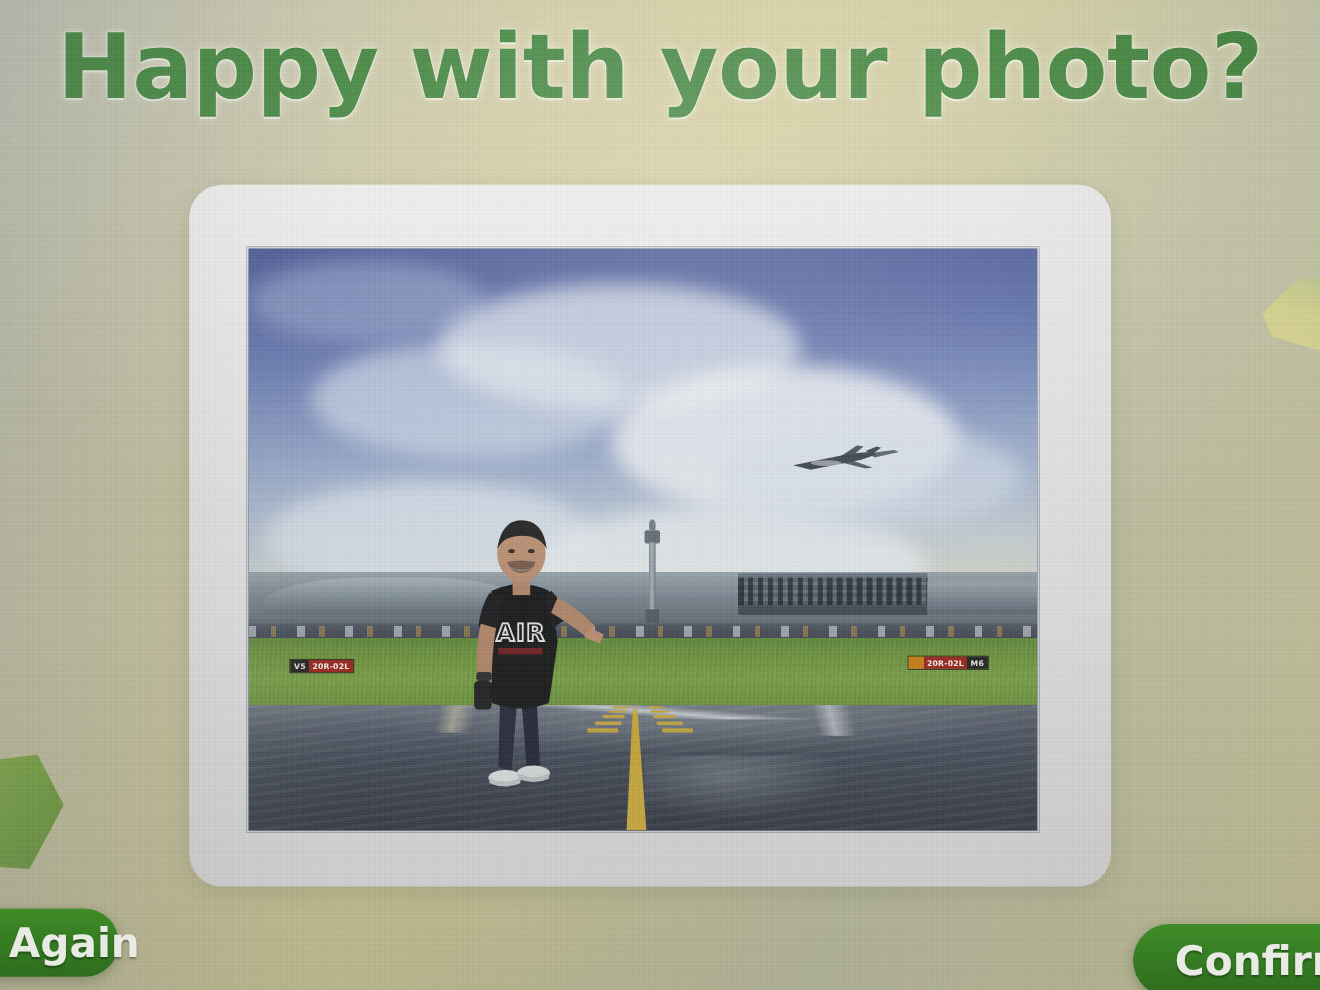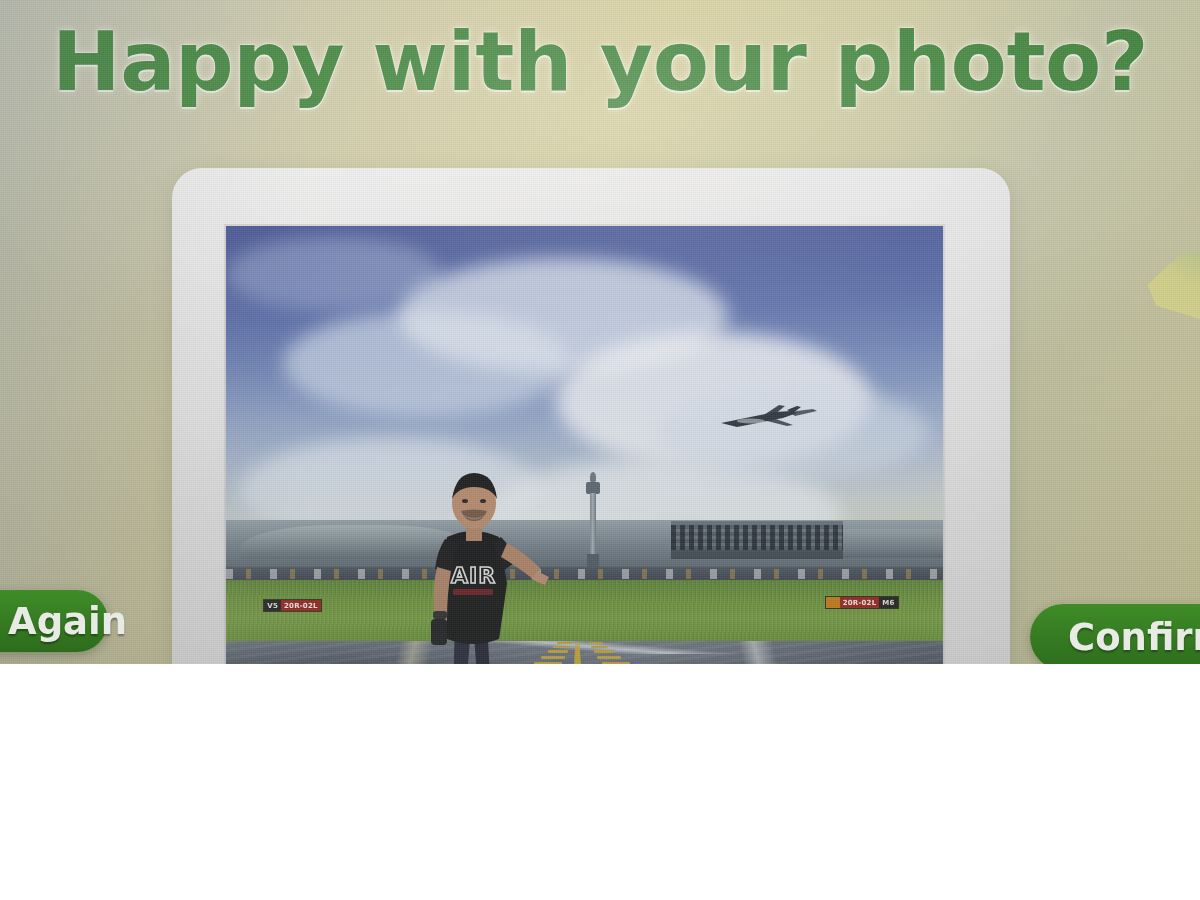--- a/index.html
+++ b/index.html
@@ -9,21 +9,21 @@
     width: 1200px;
     height: 900px;
     overflow: hidden;
     font-family: "DejaVu Sans", sans-serif;
   }
 
   
   #kiosk-screen {
     position: relative;
     width: 1200px;
-    height: 664px;
+    height: 900px;
     background:
       linear-gradient(118deg,
         #b9bcae 0%,
         #c3c2a8 14%,
         #cfc99f 30%,
         #d4cd99 44%,
         #cdc99d 58%,
         #c2c3a5 72%,
         #c9c7a1 86%,
         #d2cd9a 100%);

